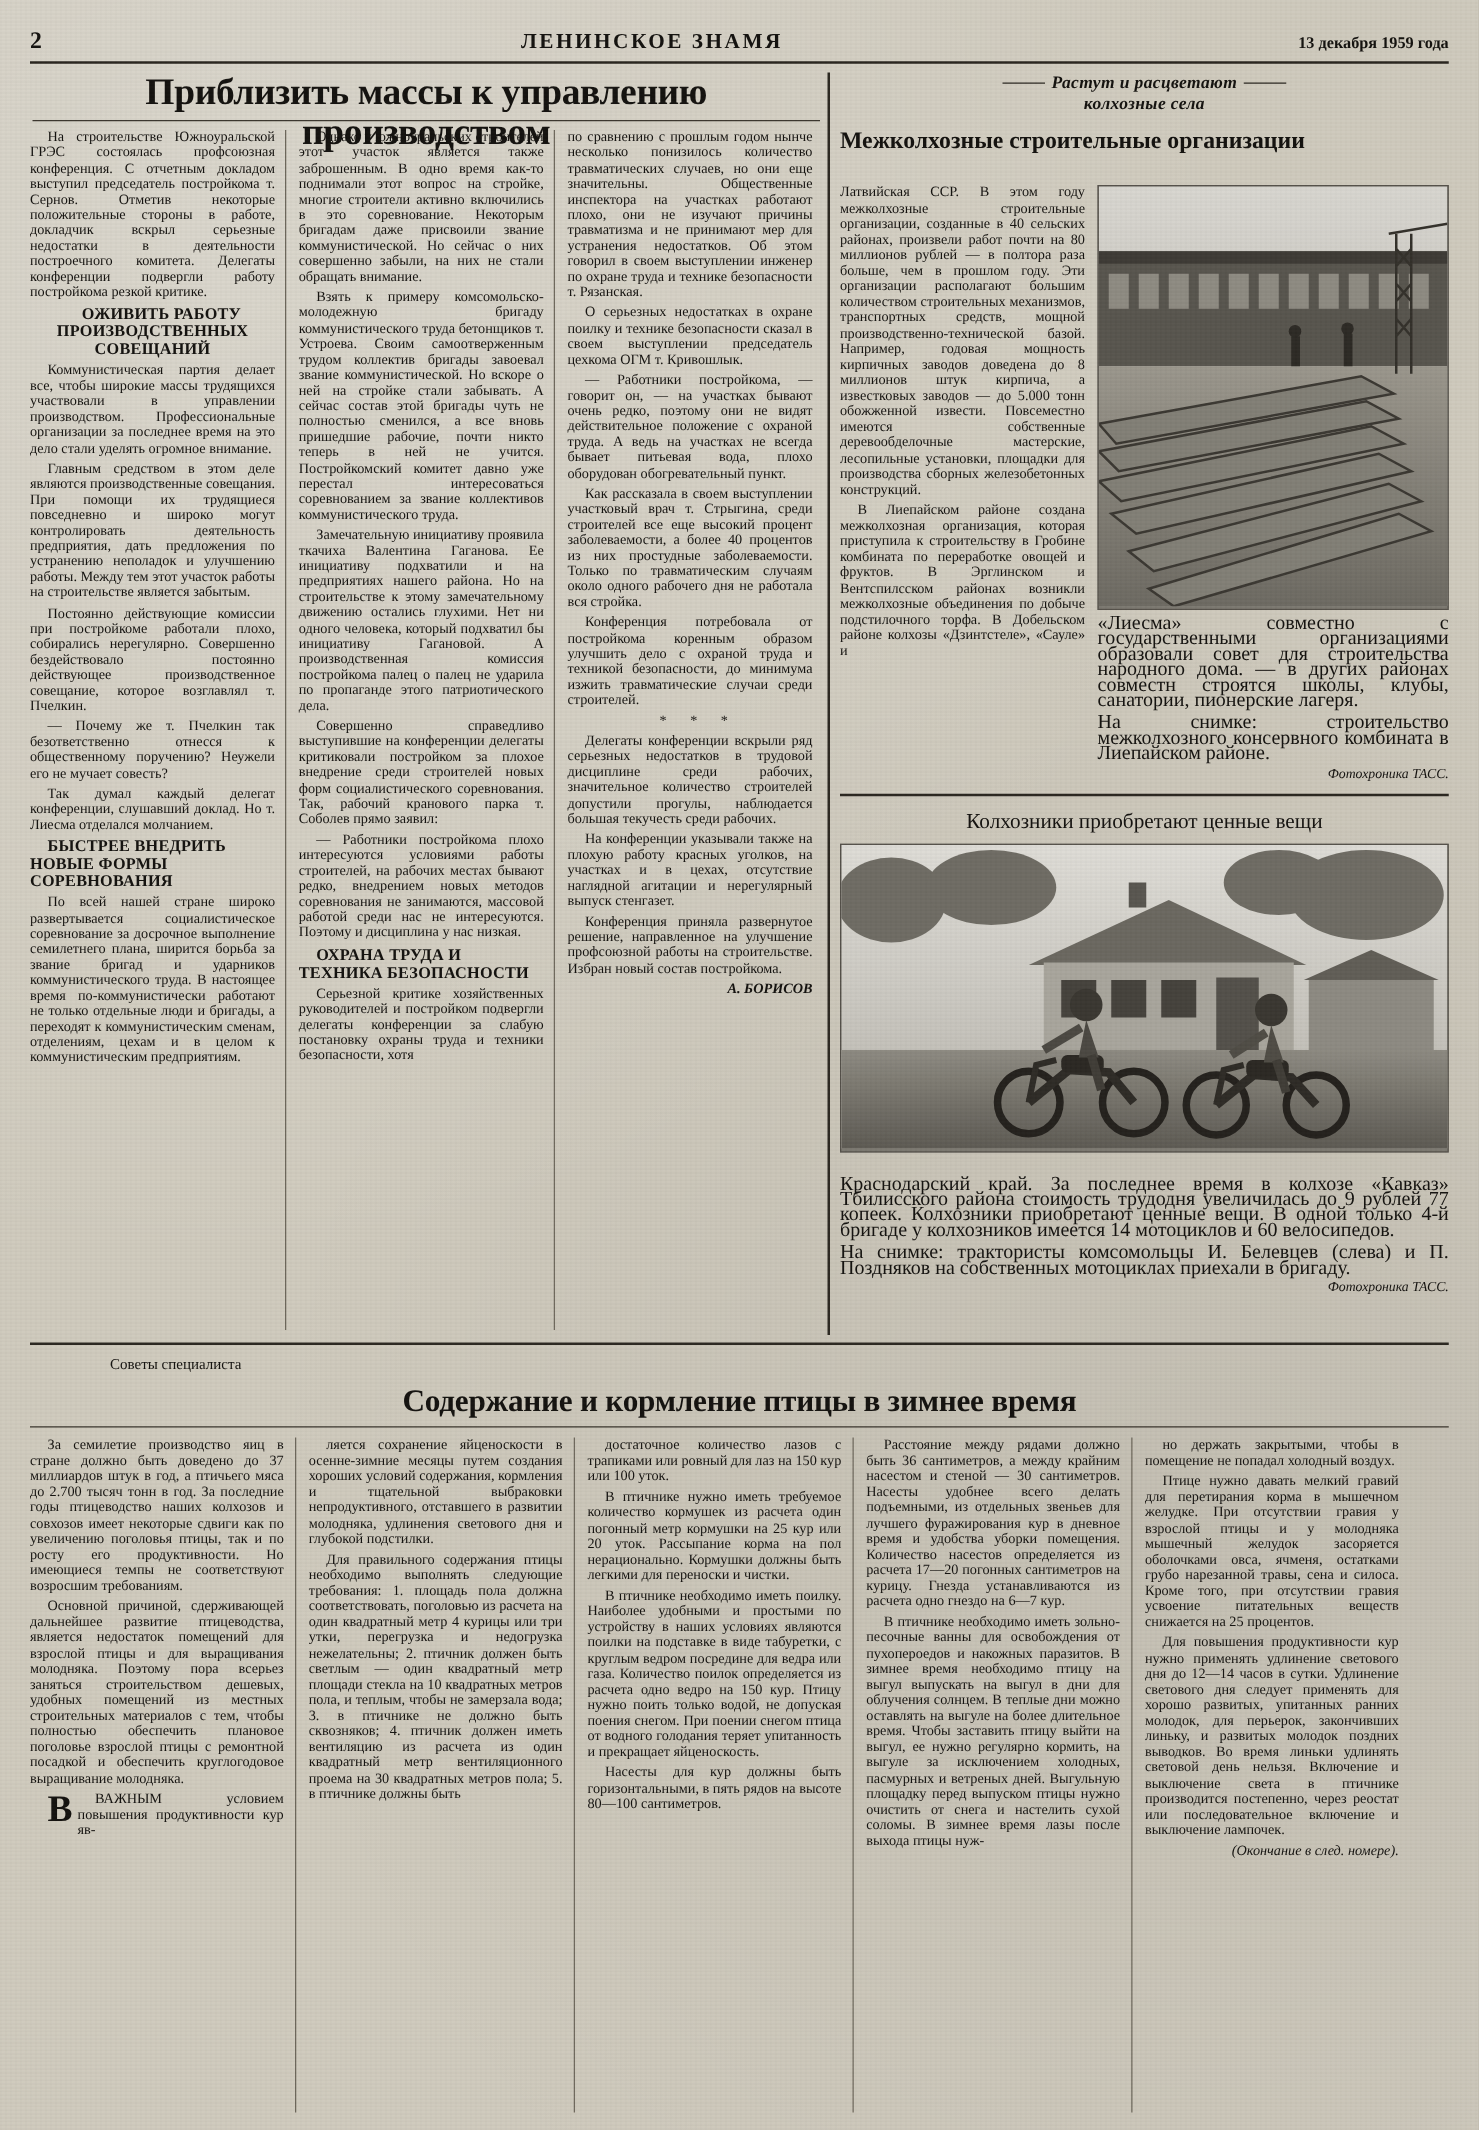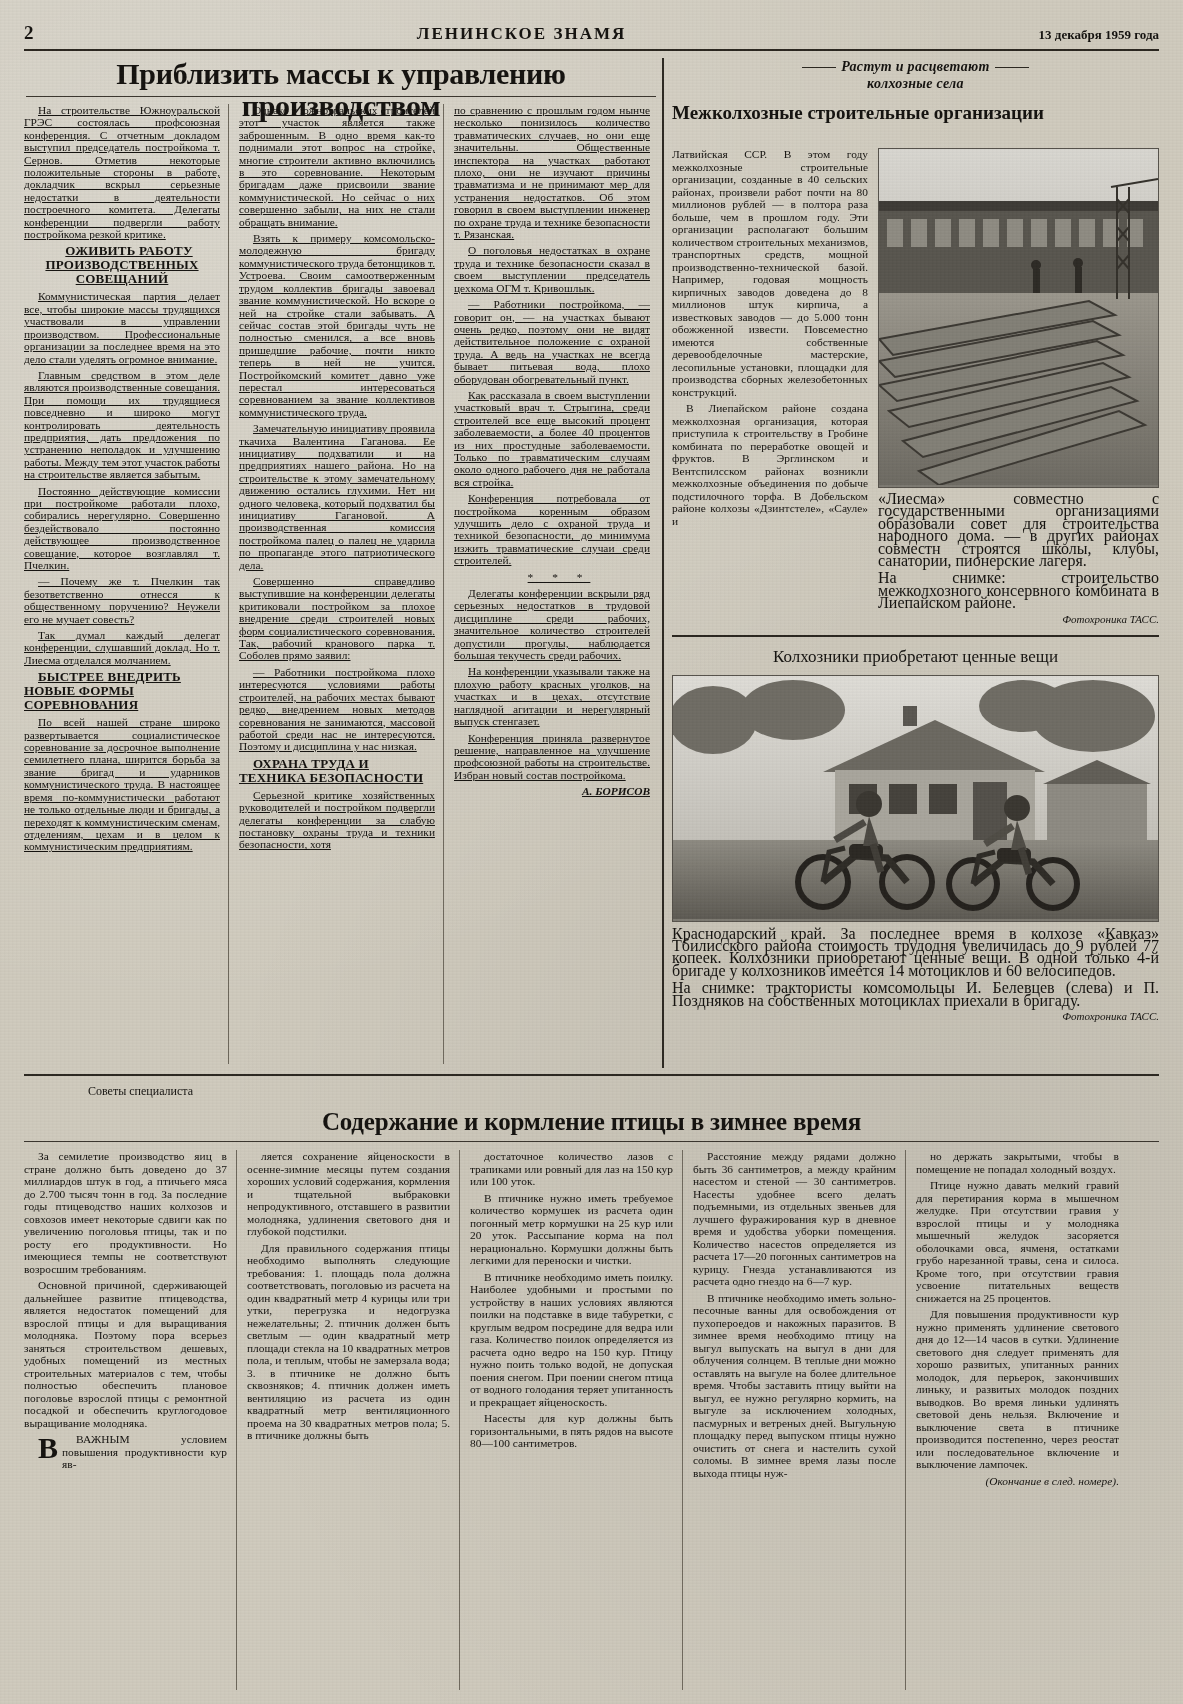--- a/index.html
+++ b/index.html
@@ -64,21 +64,20 @@
   #left-article{
     left:24px;top:104px;width:634px;height:960px;
   }
   .col{
     width:196px;
     padding:0 8px 0 0;
     font-size:11.4px;
     line-height:12.4px;
     text-align:justify;
     hyphens:auto;
-    text-decoration:underline;
   }
   .col + .col{border-left:1px solid #6e685c;padding-left:10px;}
   .col p{margin:0 0 4px 0;text-indent:14px;}
   .col p.noind{text-indent:0;}
   .sub{
     font-weight:bold;
     text-align:center;
     font-size:13px;
     line-height:14px;
     margin:8px 0 6px 0;
@@ -199,21 +198,21 @@
       <p>Взять к примеру комсомольско-молодежную бригаду коммунистического труда бетонщиков т. Устроева. Своим самоотверженным трудом коллектив бригады завоевал звание коммунистической. Но вскоре о ней на стройке стали забывать. А сейчас состав этой бригады чуть не полностью сменился, а все вновь пришедшие рабочие, почти никто теперь в ней не учится. Постройкомский комитет давно уже перестал интересоваться соревнованием за звание коллективов коммунистического труда.</p>
       <p>Замечательную инициативу проявила ткачиха Валентина Гаганова. Ее инициативу подхватили и на предприятиях нашего района. Но на строительстве к этому замечательному движению остались глухими. Нет ни одного человека, который подхватил бы инициативу Гагановой. А производственная комиссия постройкома палец о палец не ударила по пропаганде этого патриотического дела.</p>
       <p>Совершенно справедливо выступившие на конференции делегаты критиковали постройком за плохое внедрение среди строителей новых форм социалистического соревнования. Так, рабочий кранового парка т. Соболев прямо заявил:</p>
       <p>— Работники постройкома плохо интересуются условиями работы строителей, на рабочих местах бывают редко, внедрением новых методов соревнования не занимаются, массовой работой среди нас не интересуются. Поэтому и дисциплина у нас низкая.</p>
       <p class="sub left">ОХРАНА ТРУДА И ТЕХНИКА БЕЗОПАСНОСТИ</p>
       <p>Серьезной критике хозяйственных руководителей и постройком подвергли делегаты конференции за слабую постановку охраны труда и техники безопасности, хотя</p>
     </div>
 
     <div class="col">
       <p class="noind">по сравнению с прошлым годом нынче несколько понизилось количество травматических случаев, но они еще значительны. Общественные инспектора на участках работают плохо, они не изучают причины травматизма и не принимают мер для устранения недостатков. Об этом говорил в своем выступлении инженер по охране труда и технике безопасности т. Рязанская.</p>
-      <p>О поголовья недостатках в охране труда и технике безопасности сказал в своем выступлении председатель цехкома ОГМ т. Кривошлык.</p>
+      <p>О серьезных недостатках в охране поилку и технике безопасности сказал в своем выступлении председатель цехкома ОГМ т. Кривошлык.</p>
       <p>— Работники постройкома, — говорит он, — на участках бывают очень редко, поэтому они не видят действительное положение с охраной труда. А ведь на участках не всегда бывает питьевая вода, плохо оборудован обогревательный пункт.</p>
       <p>Как рассказала в своем выступлении участковый врач т. Стрыгина, среди строителей все еще высокий процент заболеваемости, а более 40 процентов из них простудные заболеваемости. Только по травматическим случаям около одного рабочего дня не работала вся стройка.</p>
       <p>Конференция потребовала от постройкома коренным образом улучшить дело с охраной труда и техникой безопасности, до минимума изжить травматические случаи среди строителей.</p>
       <p class="stars">* * *</p>
       <p>Делегаты конференции вскрыли ряд серьезных недостатков в трудовой дисциплине среди рабочих, значительное количество строителей допустили прогулы, наблюдается большая текучесть среди рабочих.</p>
       <p>На конференции указывали также на плохую работу красных уголков, на участках и в цехах, отсутствие наглядной агитации и нерегулярный выпуск стенгазет.</p>
       <p>Конференция приняла развернутое решение, направленное на улучшение профсоюзной работы на строительстве. Избран новый состав постройкома.</p>
       <p class="sig">А. БОРИСОВ</p>
     </div>
   </div>
@@ -354,21 +353,21 @@
           <rect x="324" y="172" width="34" height="14" rx="5" fill="#2b2823"></rect>
           <path d="M300 208 L306 180 L322 176" stroke="#2e2b26" stroke-width="5" fill="none"></path>
 
           <circle cx="344" cy="132" r="13" fill="#3a3731"></circle>
           <path d="M344 144 L338 174 L354 174 Z" fill="#4f4c45"></path>
           <path d="M340 150 L312 168" stroke="#4f4c45" stroke-width="7"></path>
           <path d="M348 172 L356 198" stroke="#403d37" stroke-width="7"></path>
         </g>
       </svg>
     </div>
-    <div class="cap" style="margin-top:6px;">Краснодарский край. За последнее время в колхозе «Кавказ» Тбилисского района стоимость трудодня увеличилась до 9 рублей 77 копеек. Колхозники приобретают ценные вещи. В одной только 4-й бригаде у колхозников имеется 14 мотоциклов и 60 велосипедов.</div>
+    <div class="cap" style="margin-top:20px;">Краснодарский край. За последнее время в колхозе «Кавказ» Тбилисского района стоимость трудодня увеличилась до 9 рублей 77 копеек. Колхозники приобретают ценные вещи. В одной только 4-й бригаде у колхозников имеется 14 мотоциклов и 60 велосипедов.</div>
     <div class="cap">На снимке: трактористы комсомольцы И. Белевцев (слева) и П. Поздняков на собственных мотоциклах приехали в бригаду.</div>
     <div class="credit">Фотохроника ТАСС.</div>
   </div>
 
   <div id="rule-bottom"></div>
   <div id="advice-kicker">Советы специалиста</div>
   <div id="advice-title">Содержание и кормление птицы в зимнее время</div>
   <div id="rule-advice"></div>
 
   <div id="bottom-cols">

